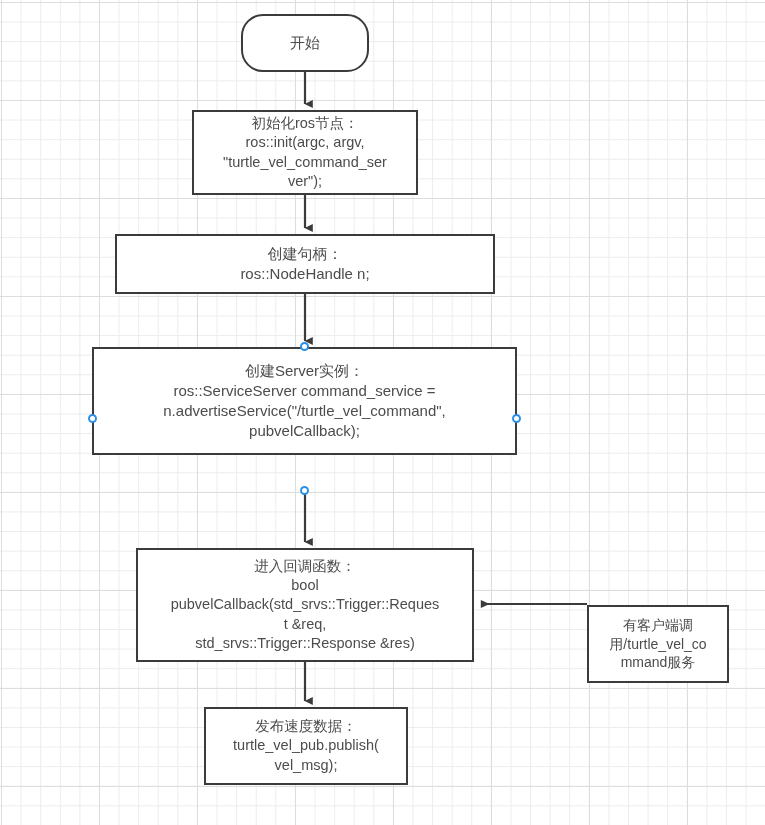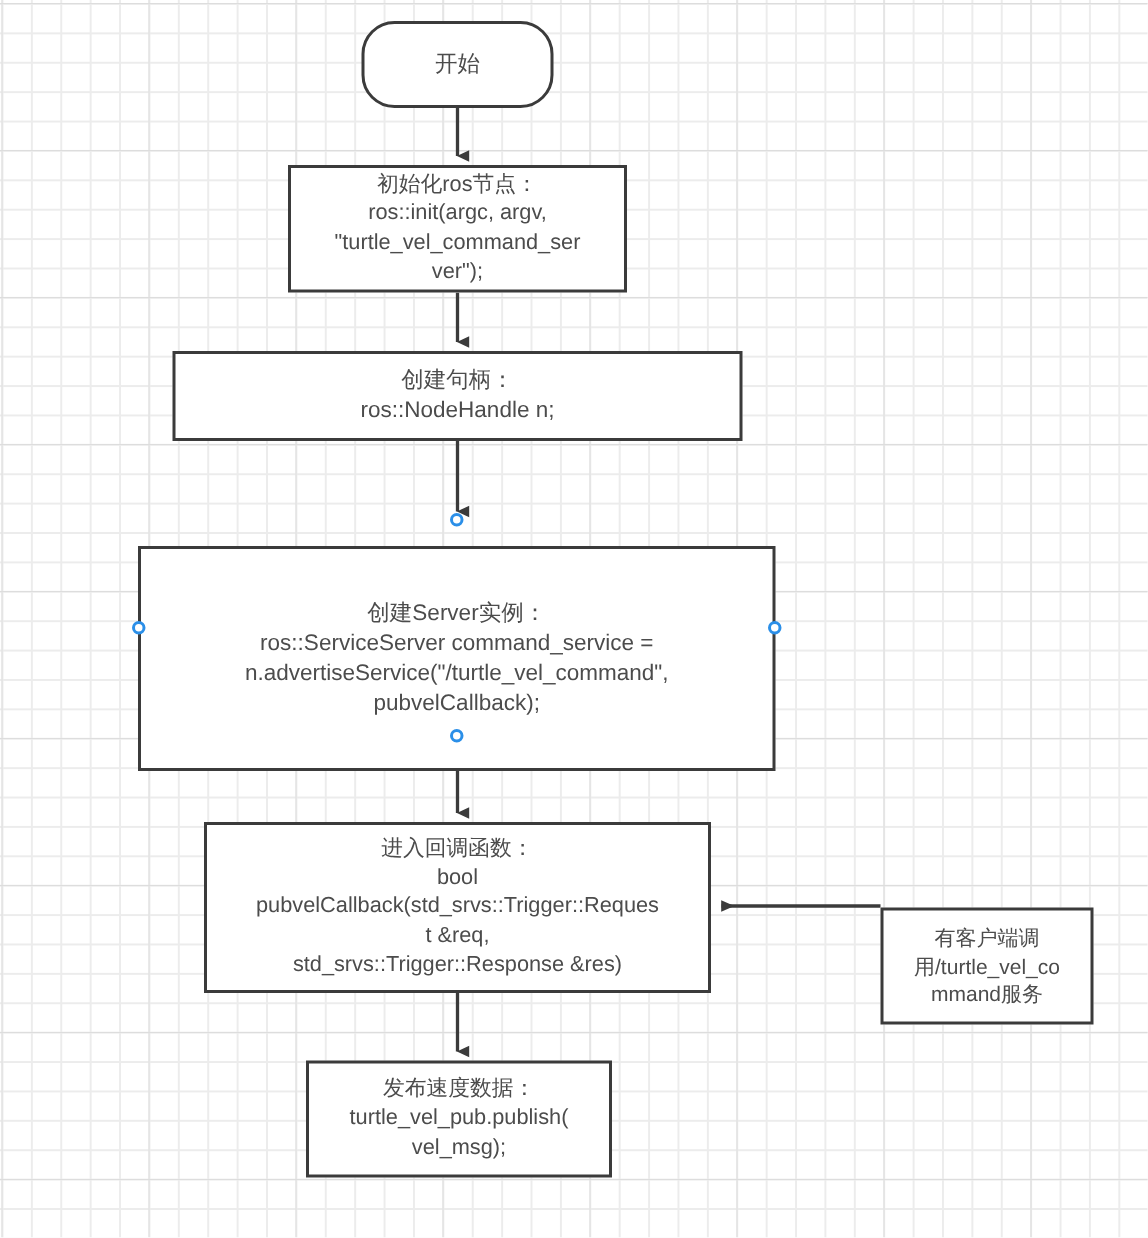--- a/index.html
+++ b/index.html
@@ -115,21 +115,21 @@
 ros::NodeHandle n;</span>
   </div>
 
   <div class="node" style="left:192px; top:110px; width:226px; height:85px; font-size:14.5px;">
     <span>初始化ros节点：
 ros::init(argc, argv,
 "turtle_vel_command_ser
 ver");</span>
   </div>
 
-  <div class="node" style="left:92px; top:347px; width:425px; height:150px; font-size:15px;margin-top:17px;">
+  <div class="node" style="left:92px; top:347px; width:425px; height:108px; font-size:15px;">
     <span>创建Server实例：
 ros::ServiceServer command_service =
 n.advertiseService("/turtle_vel_command",
 pubvelCallback);</span>
   </div>
 
   <div class="node" style="left:136px; top:548px; width:338px; height:114px; font-size:14.5px;">
     <span>进入回调函数：
 bool
 pubvelCallback(std_srvs::Trigger::Reques

